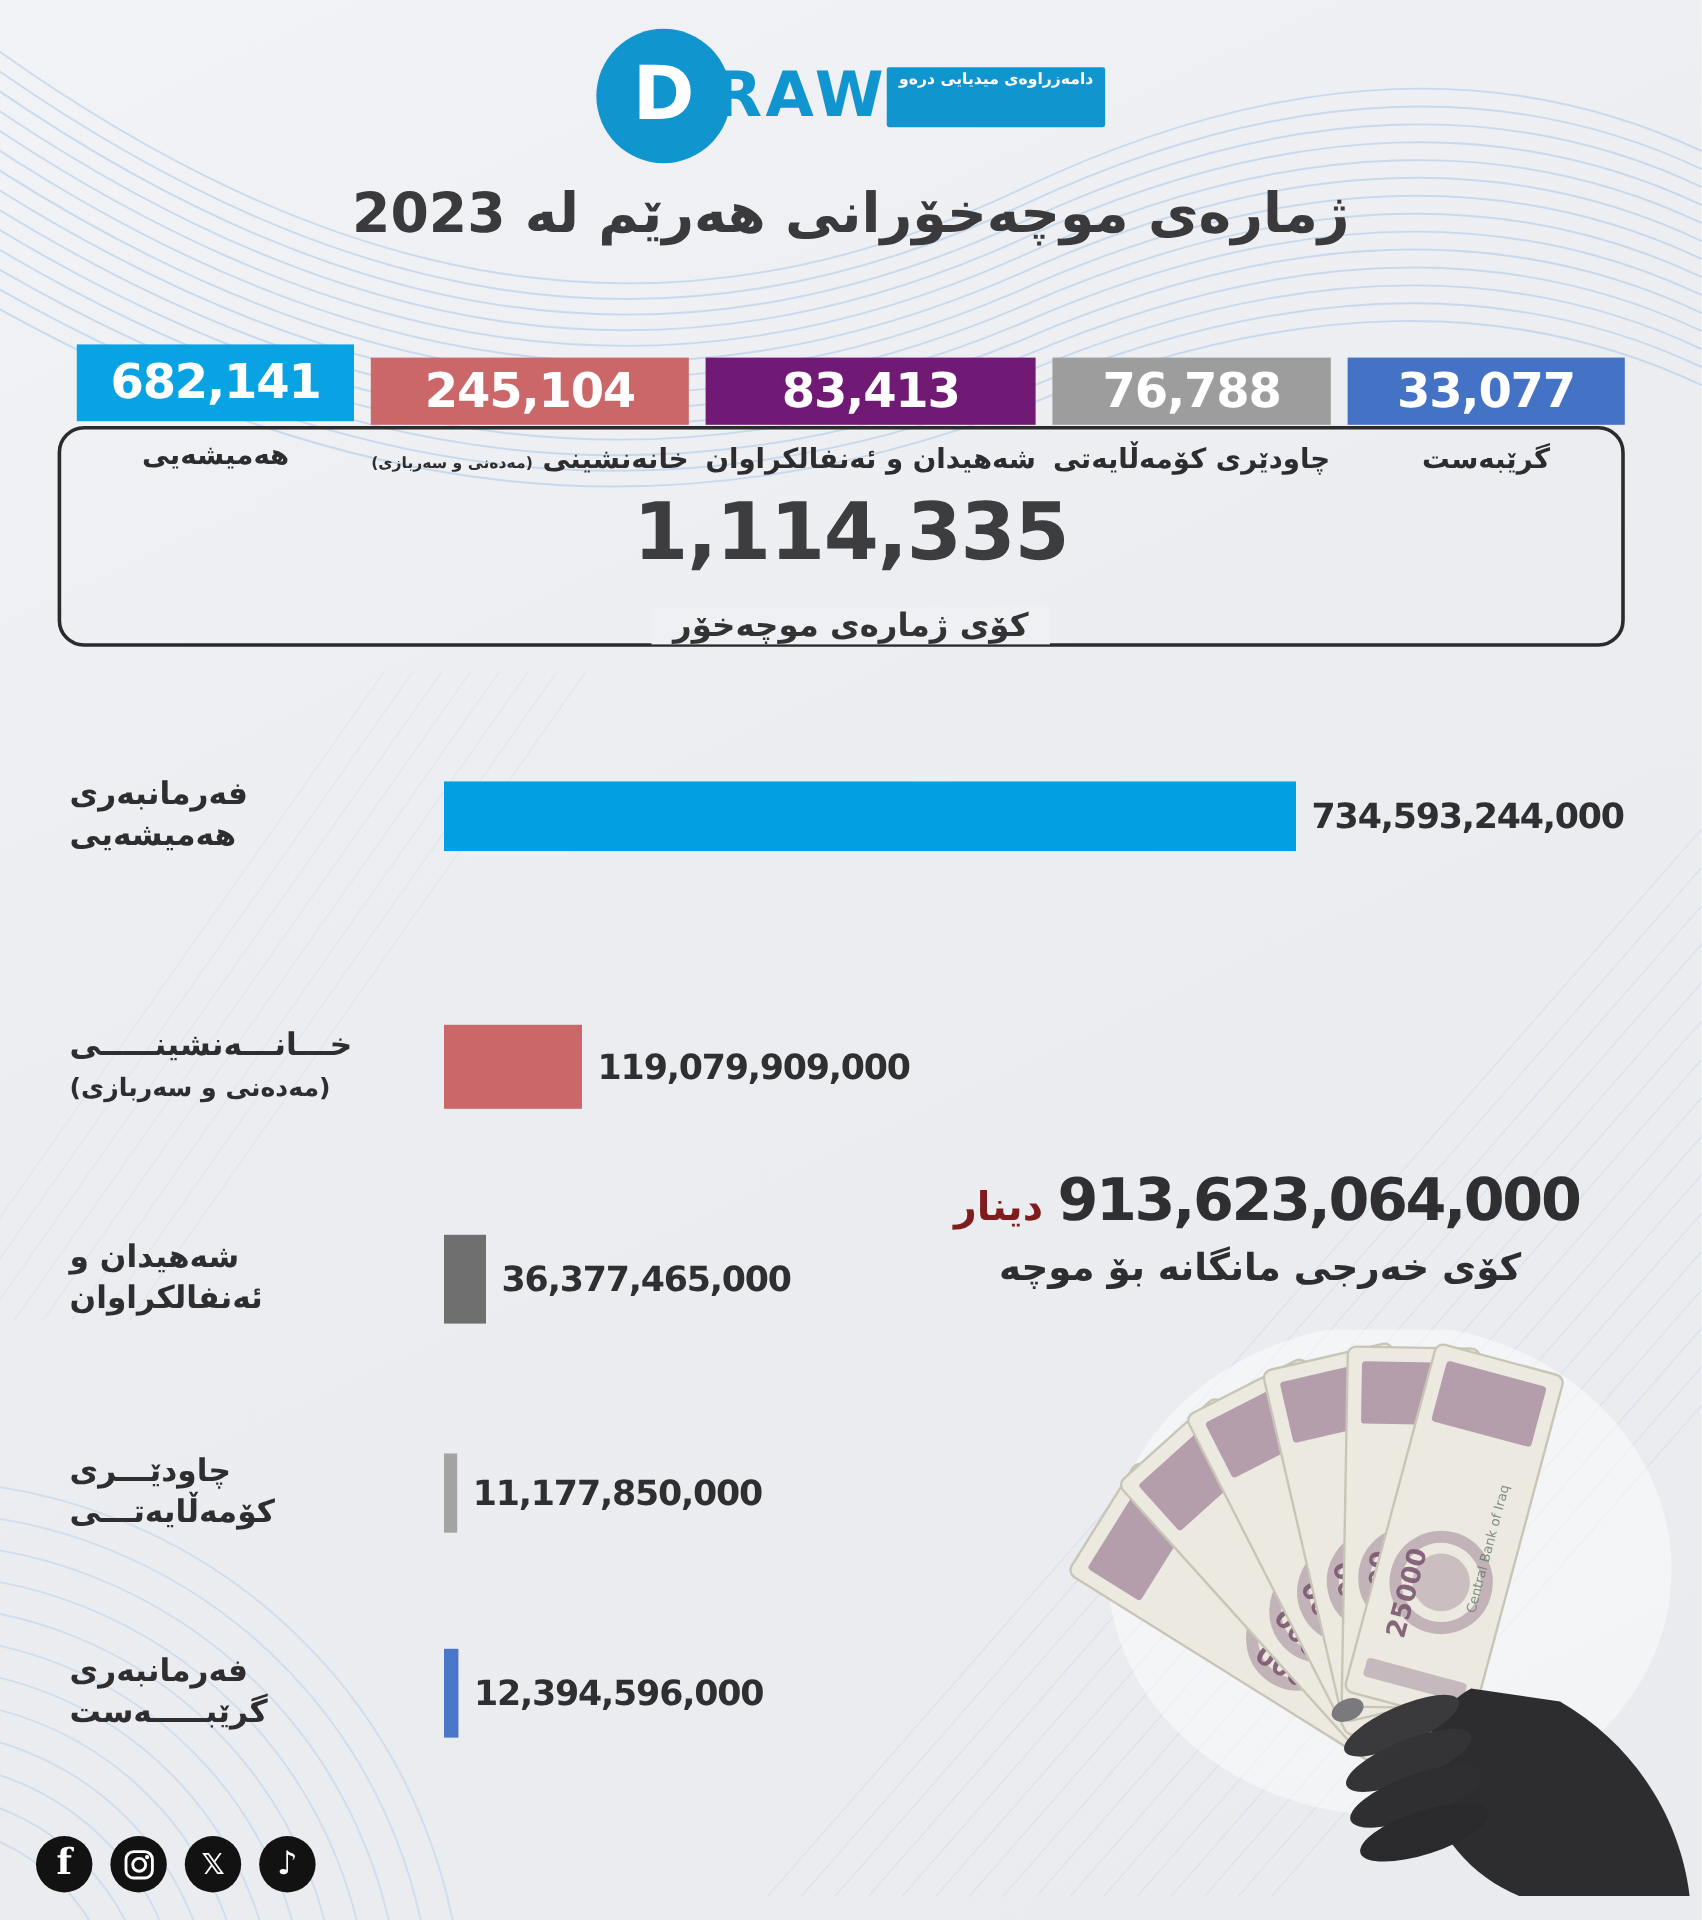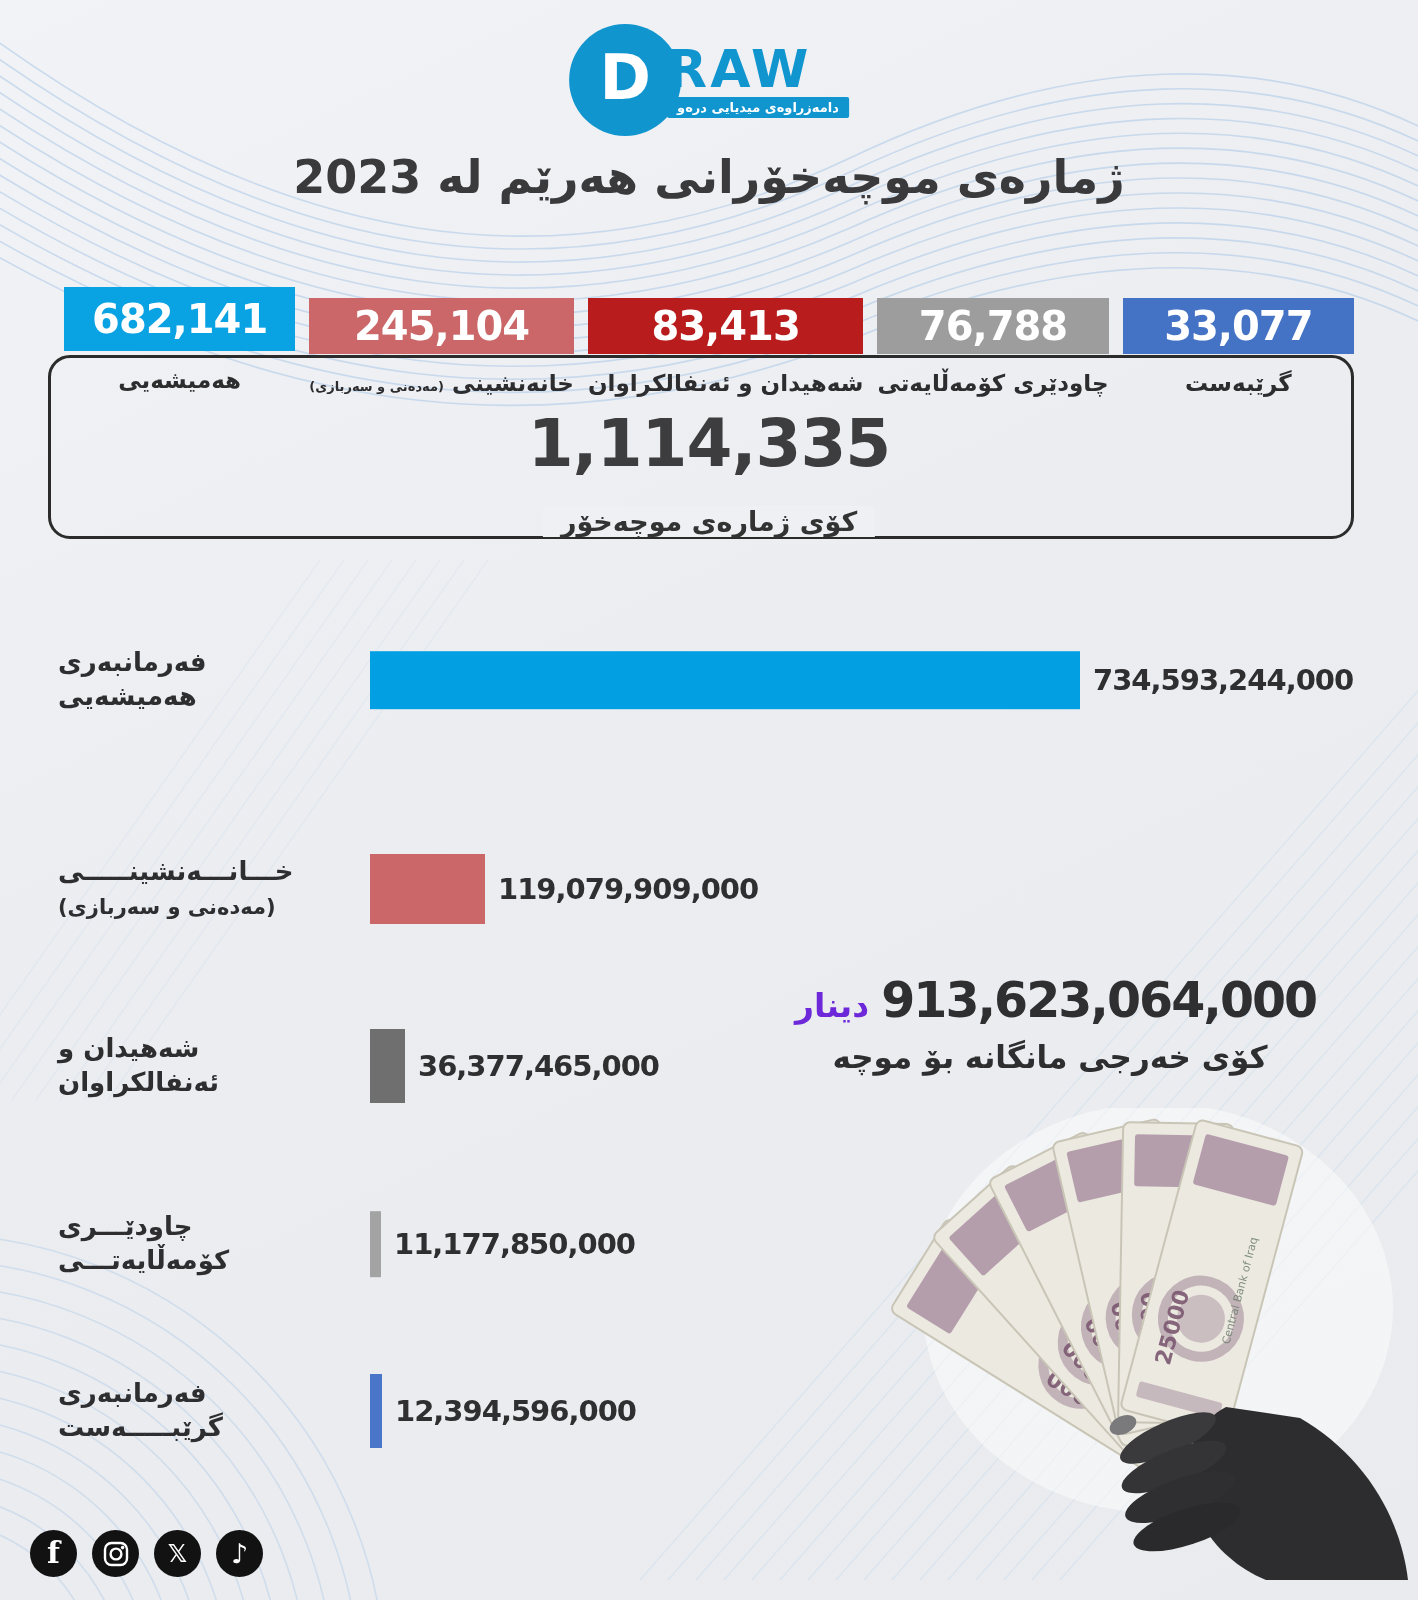--- a/index.html
+++ b/index.html
@@ -8,21 +8,21 @@
     font-family:"DejaVu Sans", sans-serif;
     background:linear-gradient(155deg,#f2f3f6 0%,#ebedf0 45%,#e9ebee 100%);
   }
   #bg{position:absolute;left:0;top:0;width:1418px;height:1600px;z-index:0;}
   .content{position:absolute;inset:0;z-index:1;}
 
   
   .logo{position:absolute;top:24px;left:50%;transform:translateX(-50%);display:flex;align-items:center;}
   .logo-circle{width:112px;height:112px;border-radius:50%;background:#1095cf;display:flex;align-items:center;justify-content:center;}
   .logo-circle span{color:#fff;font-size:62px;font-weight:800;line-height:1;transform:translateY(-2px);}
-  .logo-right{display:flex;flex-direction:column;margin-left:-14px;}
+  .logo-right{display:flex;margin-left:-14px;}
   .logo-word{color:#1095cf;font-size:52px;font-weight:800;letter-spacing:3px;line-height:1;}
   .logo-tag{background:#1095cf;color:#fff;font-size:13px;font-weight:700;text-align:right;padding:3px 10px;margin-top:2px;border-radius:2px;direction:rtl;}
 
   
   .title{position:absolute;top:150px;left:0;width:100%;text-align:center;
     font-size:46px;font-weight:800;color:#3a3a3c;direction:rtl;}
 
   
   .summary-box{position:absolute;left:48px;top:355px;width:1300px;height:178px;
     border:3px solid #2b2b2b;border-radius:22px;}
@@ -48,21 +48,21 @@
   .row-value{margin-left:13px;font-size:29px;font-weight:800;color:#2f2f31;letter-spacing:-1px;white-space:nowrap;}
   .chart-row:nth-of-type(1) .spend-bar{height:58px;}
   .chart-row:nth-of-type(2) .spend-bar{height:70px;}
   .chart-row:nth-of-type(3) .spend-bar{height:74px;}
   .chart-row:nth-of-type(4) .spend-bar{height:66px;}
   .chart-row:nth-of-type(5) .spend-bar{height:74px;}
 
   
   .monthly-total{position:absolute;left:795px;top:972px;width:510px;z-index:2;}
   .mt-line1{display:flex;align-items:baseline;justify-content:flex-start;}
-  .mt-unit{font-size:33px;font-weight:800;color:#6d28d9;direction:rtl;margin-right:12px;}
+  .mt-unit{font-size:33px;font-weight:800;color:#7f1d1d;direction:rtl;margin-right:12px;}
   .mt-value{font-size:49px;font-weight:800;color:#2f2f31;letter-spacing:-2px;white-space:nowrap;}
   .mt-label{margin-top:10px;text-align:center;font-size:31px;font-weight:800;color:#2e2e30;direction:rtl;}
 
   
   .money{position:absolute;right:6px;top:1108px;width:544px;height:478px;}
 
   
   .footer{position:absolute;left:30px;top:1530px;display:flex;align-items:center;gap:15px;}
   .soc{width:47px;height:47px;border-radius:50%;background:#121212;display:flex;align-items:center;justify-content:center;color:#fff;cursor:pointer;}
   .soc svg{display:block;}
@@ -149,21 +149,21 @@
         </div>
       <div class="stat-label"><span>هەمیشەیی</span> </div>
     </div>
     <div class="stat-col">
       <div class="stat-box" style="background: rgb(203, 103, 104);">
           <span class="stat-value">245,104</span>
         </div>
       <div class="stat-label"><span>خانەنشینی</span> <span class="stat-sub">(مەدەنی و سەربازی)</span></div>
     </div>
     <div class="stat-col">
-      <div class="stat-box" style="background: #b91c1c;">
+      <div class="stat-box" style="background: #701a75;">
           <span class="stat-value">83,413</span>
         </div>
       <div class="stat-label"><span>شەهیدان و ئەنفالکراوان</span> </div>
     </div>
     <div class="stat-col">
       <div class="stat-box" style="background: rgb(157, 157, 157);">
           <span class="stat-value">76,788</span>
         </div>
       <div class="stat-label"><span>چاودێری کۆمەڵایەتی</span> </div>
     </div>

